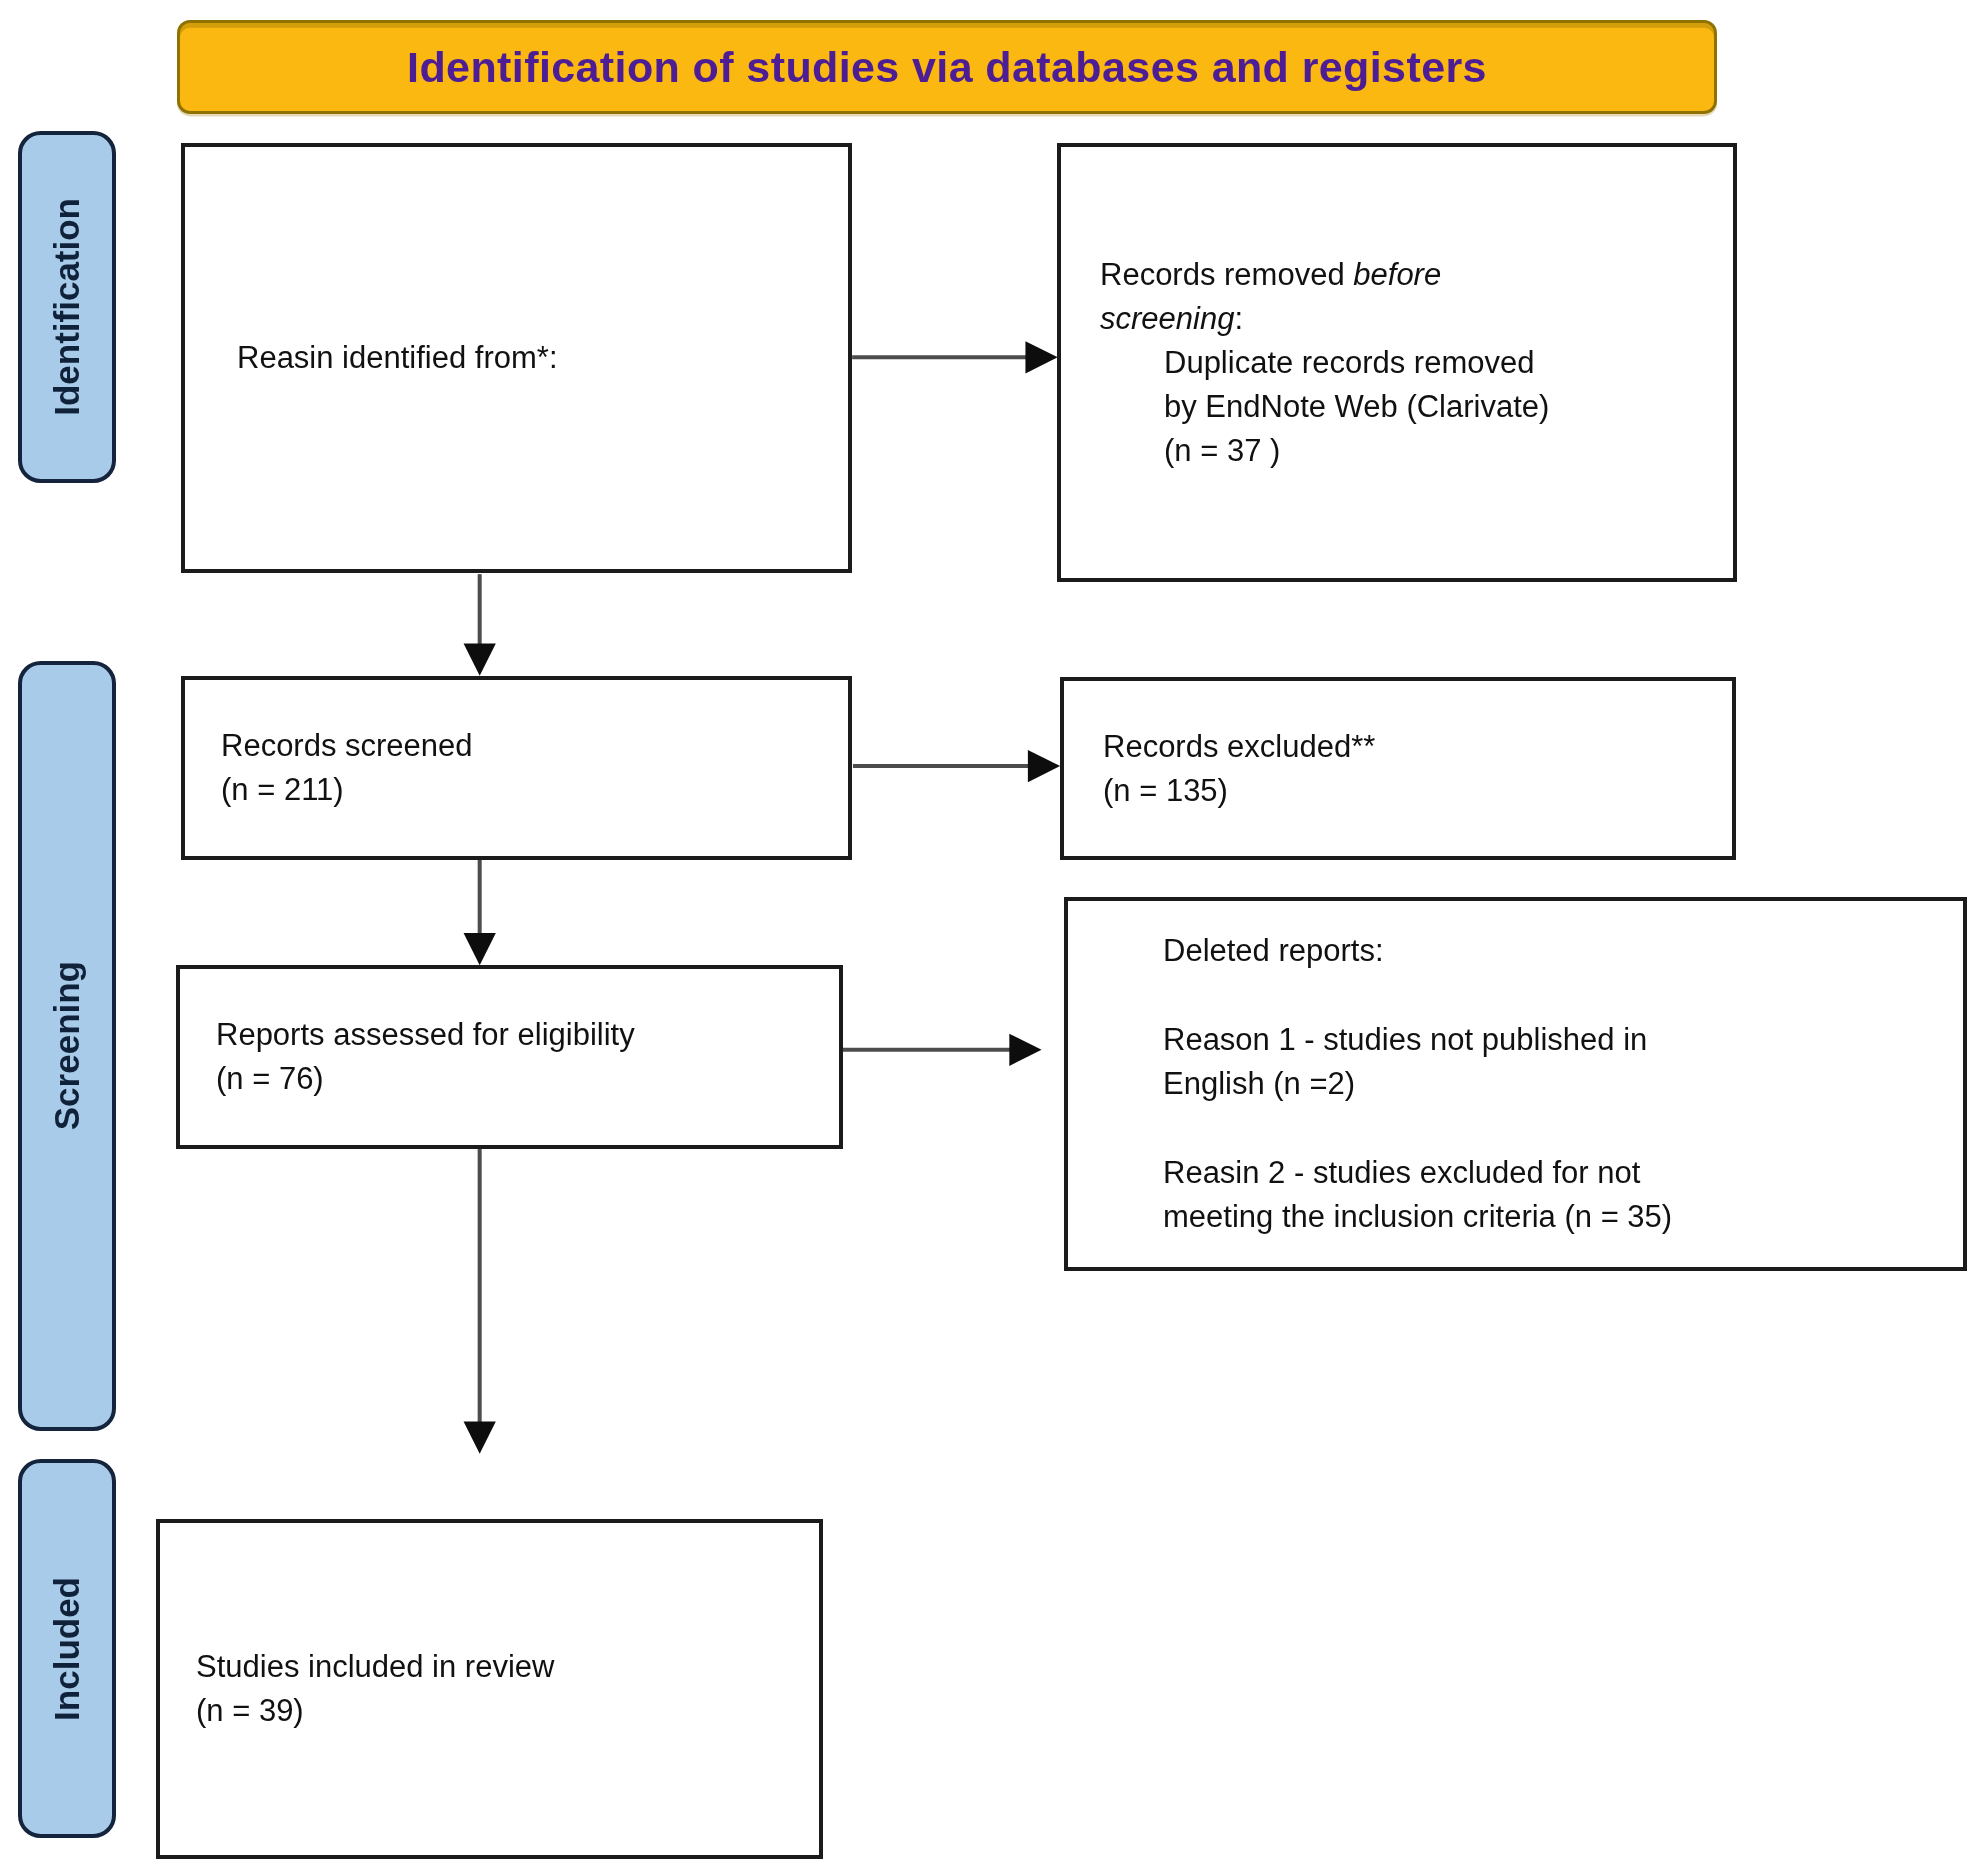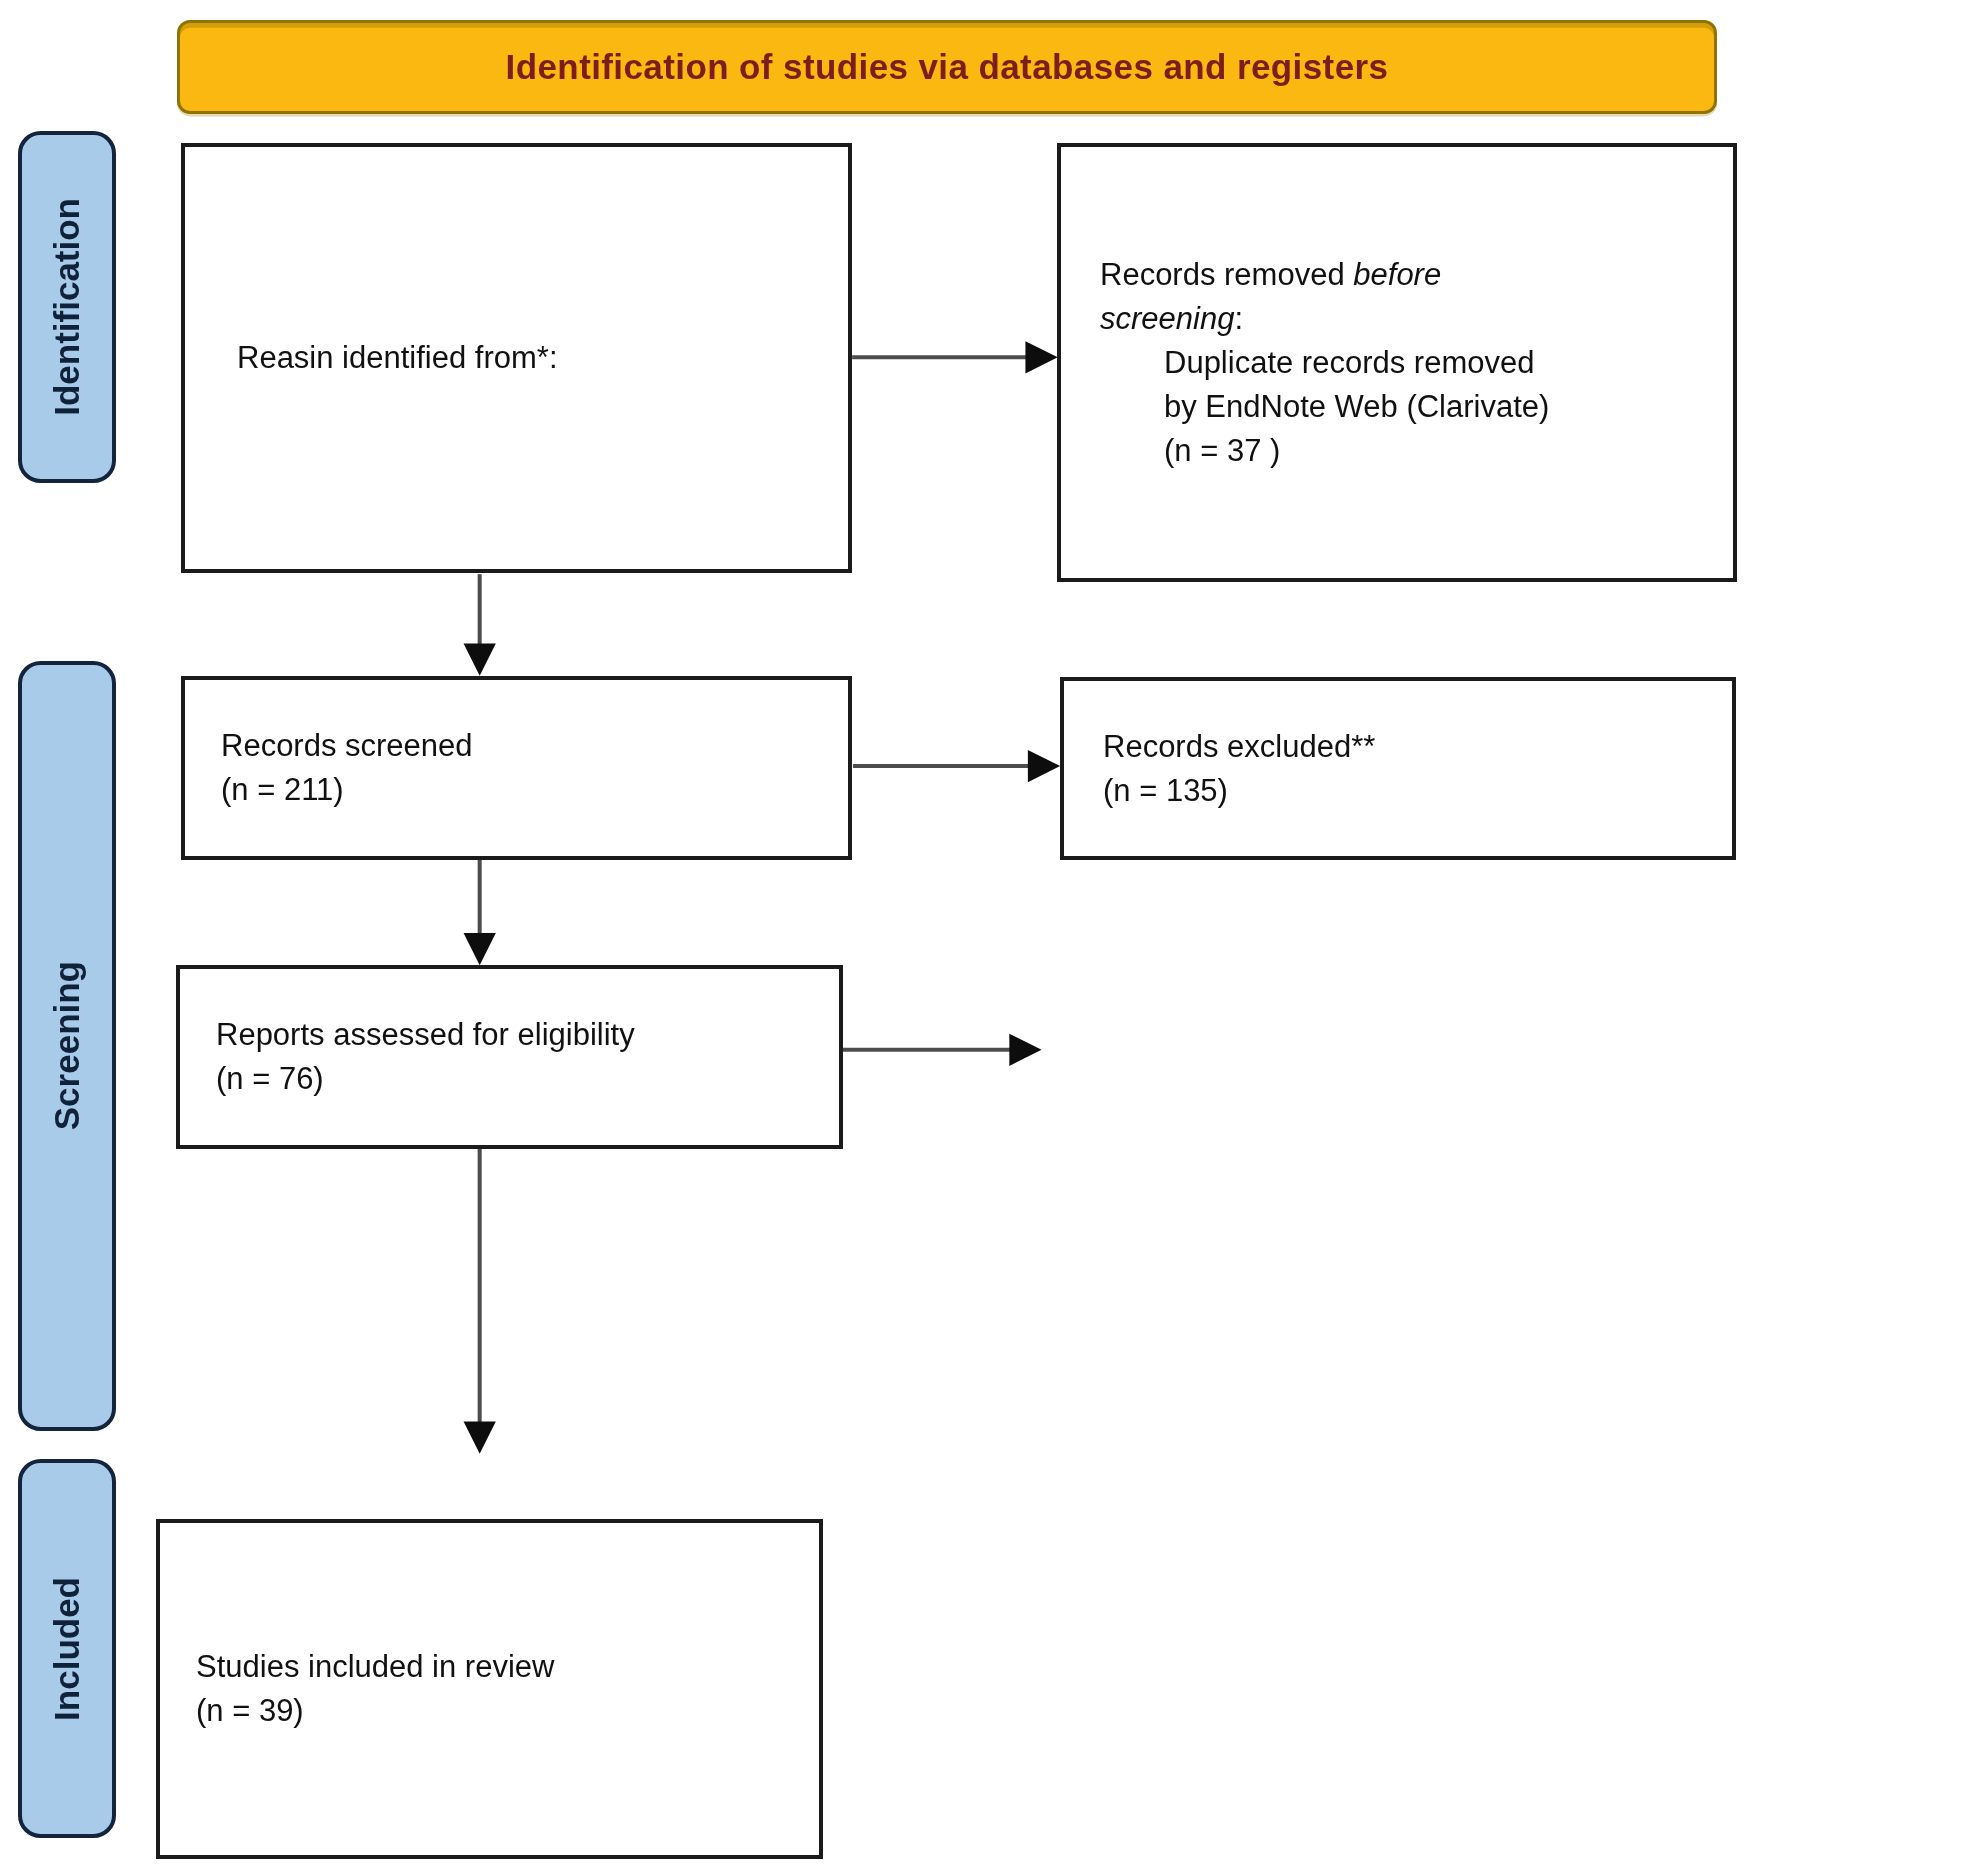--- a/index.html
+++ b/index.html
@@ -23,23 +23,23 @@
     left: 177px; top: 20px;
     width: 1540px; height: 94px;
     background: #fbb811;
     border: 3.2px solid #8f7200;
     border-radius: 13px;
     box-sizing: border-box;
     display: flex; align-items: center; justify-content: center;
     box-shadow: inset 0 4.8px 0 rgba(140,110,0,0.35), 0 2.4px 0 rgba(210,195,130,0.6);
   }
   .banner-title {
-    font-size: 35px;
+    font-size: 43px;
     font-weight: bold;
-    color: #7f1d1d;
+    color: #4c1d95;
     letter-spacing: 0.4px;
   }
 
   
   .sidebar {
     position: absolute;
     left: 18px;
     width: 98px;
     background: #a9cbea;
     border: 4px solid #14243c;
@@ -166,20 +166,27 @@
   <div class="flowbox box-records-excluded">
     <div>Records excluded**</div>
     <div>(n = 135)</div>
   </div>
 
   <div class="flowbox box-reports-assessed">
     <div>Reports assessed for eligibility</div>
     <div>(n = 76)</div>
   </div>
 
+  <div class="flowbox box-deleted-reports">
+    <div>Deleted reports:</div>
+    <div class="reason-para multiline">Reason 1 - studies not published in
+English (n =2)</div>
+    <div class="reason-para multiline">Reasin 2 - studies excluded for not
+meeting the inclusion criteria (n = 35)</div>
+  </div>
 
   <div class="flowbox box-studies-included">
     <div>Studies included in review</div>
     <div>(n = 39)</div>
   </div>
 
 </div>
 
 
 </body></html>

